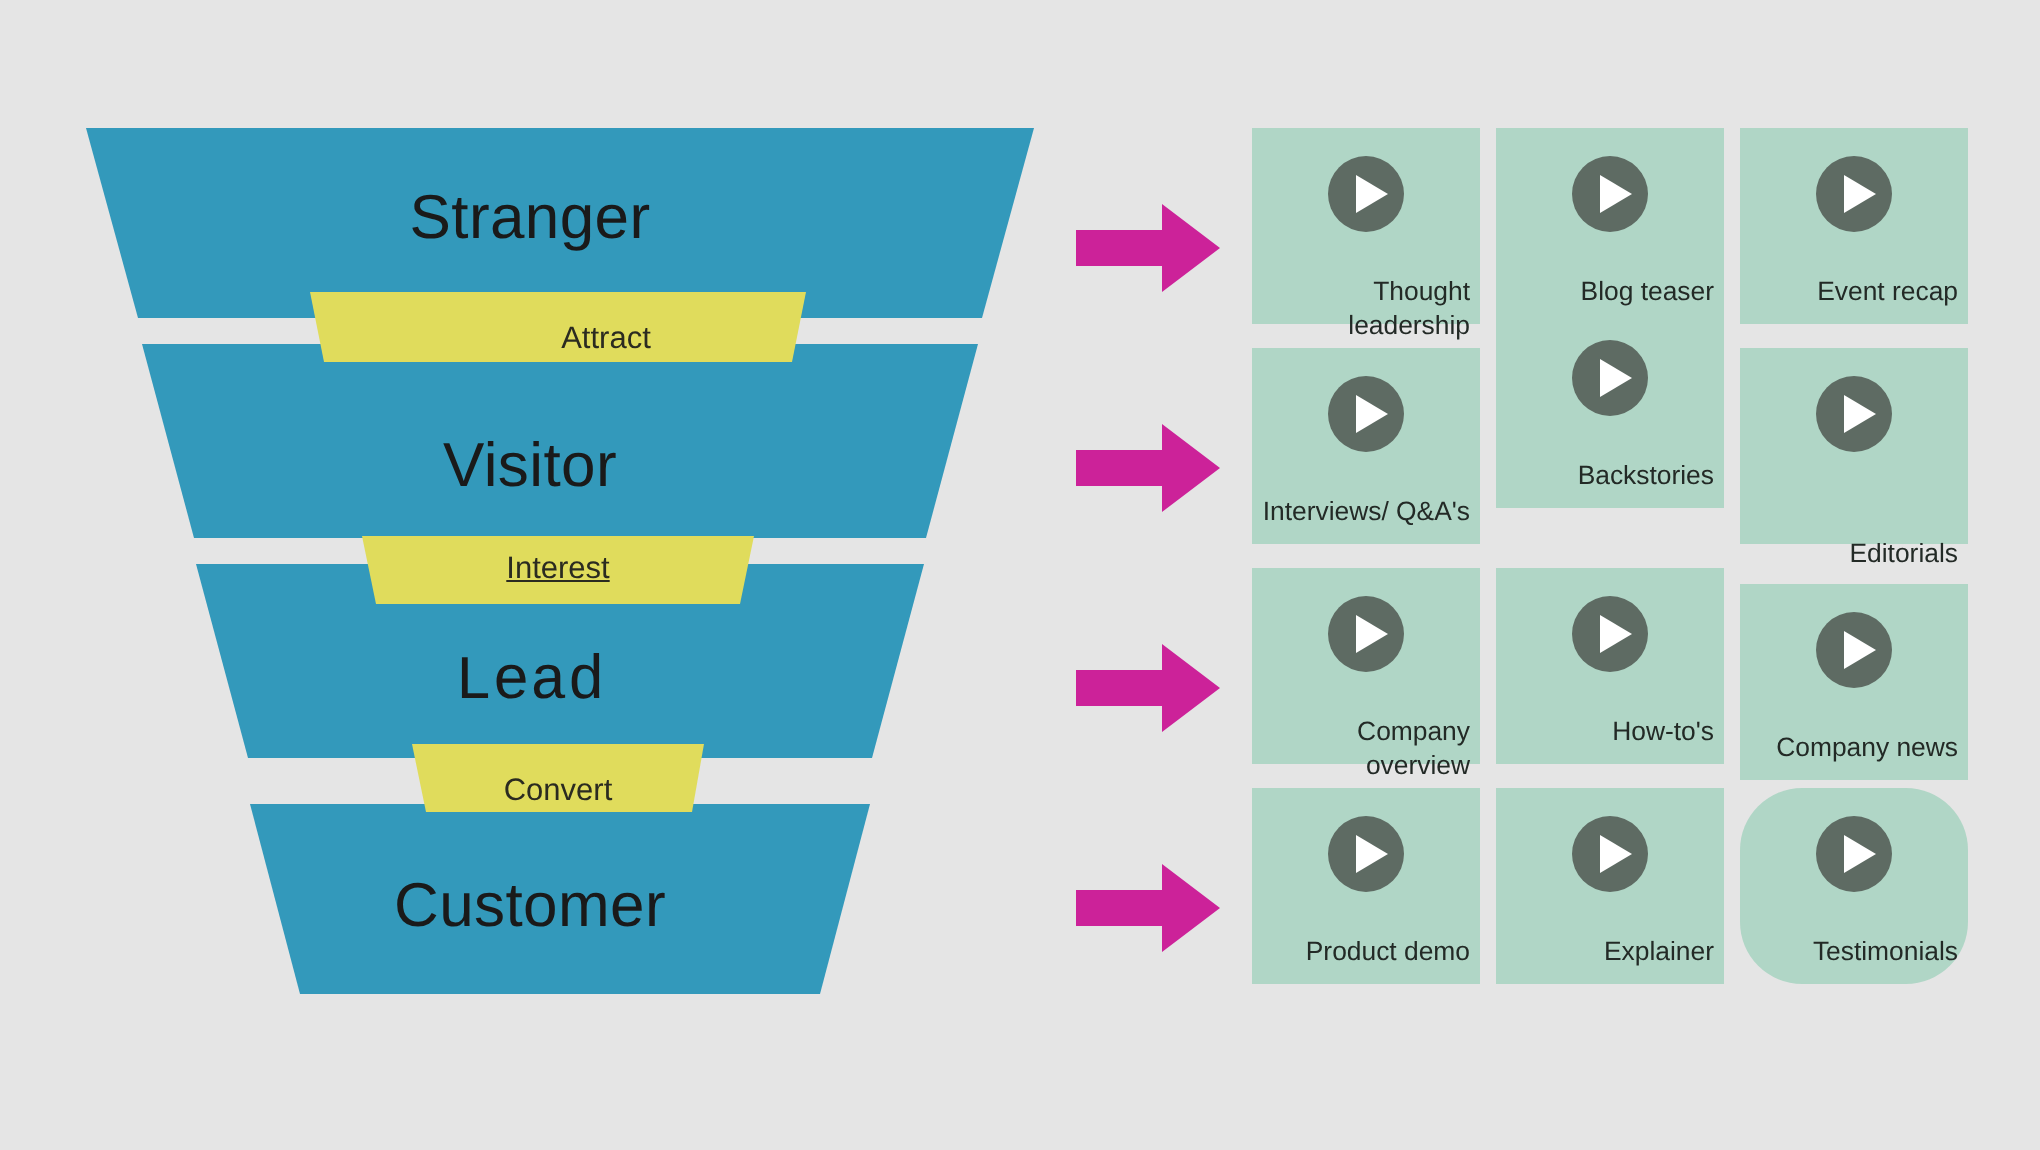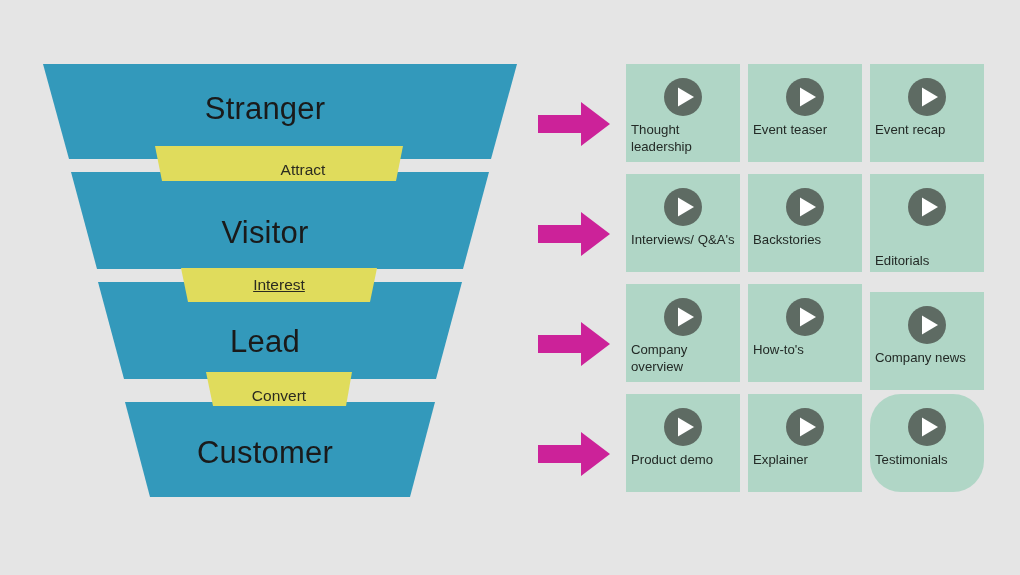--- a/index.html
+++ b/index.html
@@ -66,23 +66,23 @@
     flex-direction: column;
     align-items: center;
   }
   .play-icon {
     margin-top: 12px;
     width: 42px;
     height: 42px;
     flex: 0 0 auto;
   }
   .card-label {
-    margin-top: 4px;
+    margin-top: 20px;
     width: 104px;
-    text-align: left;
+    text-align: right;
     font-size: 13.2px;
     line-height: 1.26;
     color: #232a26;
     font-weight: 400;
     word-wrap: break-word;
   }
 </style>
 </head>
 <body>
 
@@ -95,21 +95,21 @@
     <polygon fill="#3399bb" points="98,282 462,282 436,379 124,379"></polygon>
     <polygon fill="#3399bb" points="125,402 435,402 410,497 150,497"></polygon>
 
     <polygon fill="#e0dc5c" points="155,146 403,146 396,181 162,181"></polygon>
     <polygon fill="#e0dc5c" points="181,268 377,268 370,302 188,302"></polygon>
     <polygon fill="#e0dc5c" points="206,372 352,372 346,406 213,406"></polygon>
   </svg>
 
   <div class="stage-label" style="left:0; top:93px; width:530px;">Stranger</div>
   <div class="stage-label" style="left:0; top:217px; width:530px;">Visitor</div>
-  <div class="stage-label" style="left:0; top:326px; width:530px;">Lead</div>
+  <div class="stage-label" style="left:0; top:326px; width:530px;font-family:Liberation Mono, monospace;">Lead</div>
   <div class="stage-label" style="left:0; top:437px; width:530px;">Customer</div>
 
   <div class="gate-label" style="left:0; top:162px; width:558px;margin-left:24px;">Attract</div>
   <div class="gate-label" style="left:0; top:277px; width:558px;text-decoration:underline;">Interest</div>
   <div class="gate-label" style="left:0; top:388px; width:558px;">Convert</div>
 
   <svg class="arrow" style="left:538px; top:102px;" viewBox="0 0 72 44">
     <polygon fill="#cc2299" points="0,13 43,13 43,0 72,22 43,44 43,31 0,31"></polygon>
   </svg>
   <svg class="arrow" style="left:538px; top:212px;" viewBox="0 0 72 44">
@@ -127,38 +127,38 @@
       <circle cx="21" cy="21" r="19" fill="#5e6b63"></circle>
       <polygon fill="#ffffff" points="16,11.5 32,21 16,30.5"></polygon>
     </svg>
     <div class="card-label">Thought leadership</div>
   </div>
   <div class="card" style="left:748px; top:64px;">
     <svg class="play-icon" viewBox="0 0 42 42">
       <circle cx="21" cy="21" r="19" fill="#5e6b63"></circle>
       <polygon fill="#ffffff" points="16,11.5 32,21 16,30.5"></polygon>
     </svg>
-    <div class="card-label">Event teaser</div>
+    <div class="card-label">Blog teaser</div>
   </div>
   <div class="card" style="left:870px; top:64px;">
     <svg class="play-icon" viewBox="0 0 42 42">
       <circle cx="21" cy="21" r="19" fill="#5e6b63"></circle>
       <polygon fill="#ffffff" points="16,11.5 32,21 16,30.5"></polygon>
     </svg>
     <div class="card-label">Event recap</div>
   </div>
 
   <div class="card" style="left:626px; top:174px;">
     <svg class="play-icon" viewBox="0 0 42 42">
       <circle cx="21" cy="21" r="19" fill="#5e6b63"></circle>
       <polygon fill="#ffffff" points="16,11.5 32,21 16,30.5"></polygon>
     </svg>
     <div class="card-label">Interviews/ Q&amp;A's</div>
   </div>
-  <div class="card" style="left:748px; top:174px;">
+  <div class="card" style="left:748px; top:156px;">
     <svg class="play-icon" viewBox="0 0 42 42">
       <circle cx="21" cy="21" r="19" fill="#5e6b63"></circle>
       <polygon fill="#ffffff" points="16,11.5 32,21 16,30.5"></polygon>
     </svg>
     <div class="card-label">Backstories</div>
   </div>
   <div class="card" style="left:870px; top:174px;gap:21px;">
     <svg class="play-icon" viewBox="0 0 42 42">
       <circle cx="21" cy="21" r="19" fill="#5e6b63"></circle>
       <polygon fill="#ffffff" points="16,11.5 32,21 16,30.5"></polygon>

